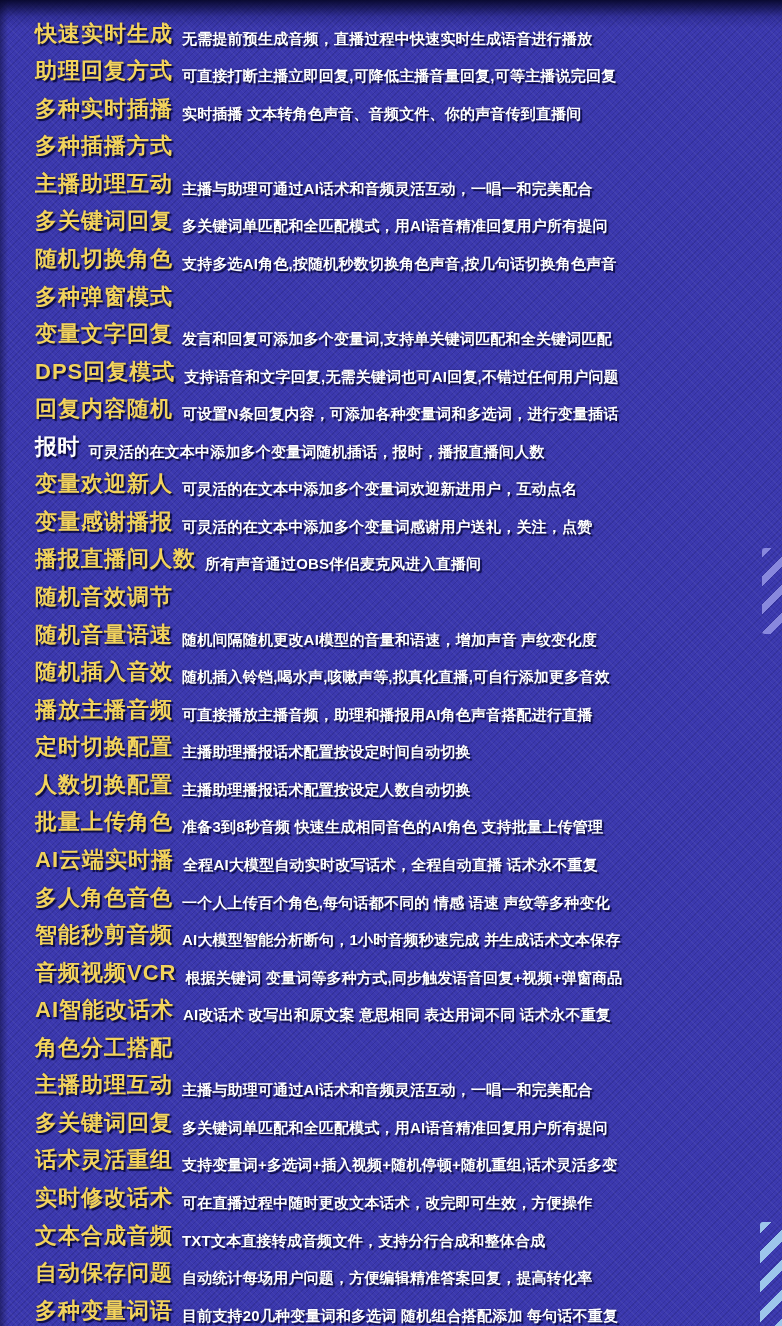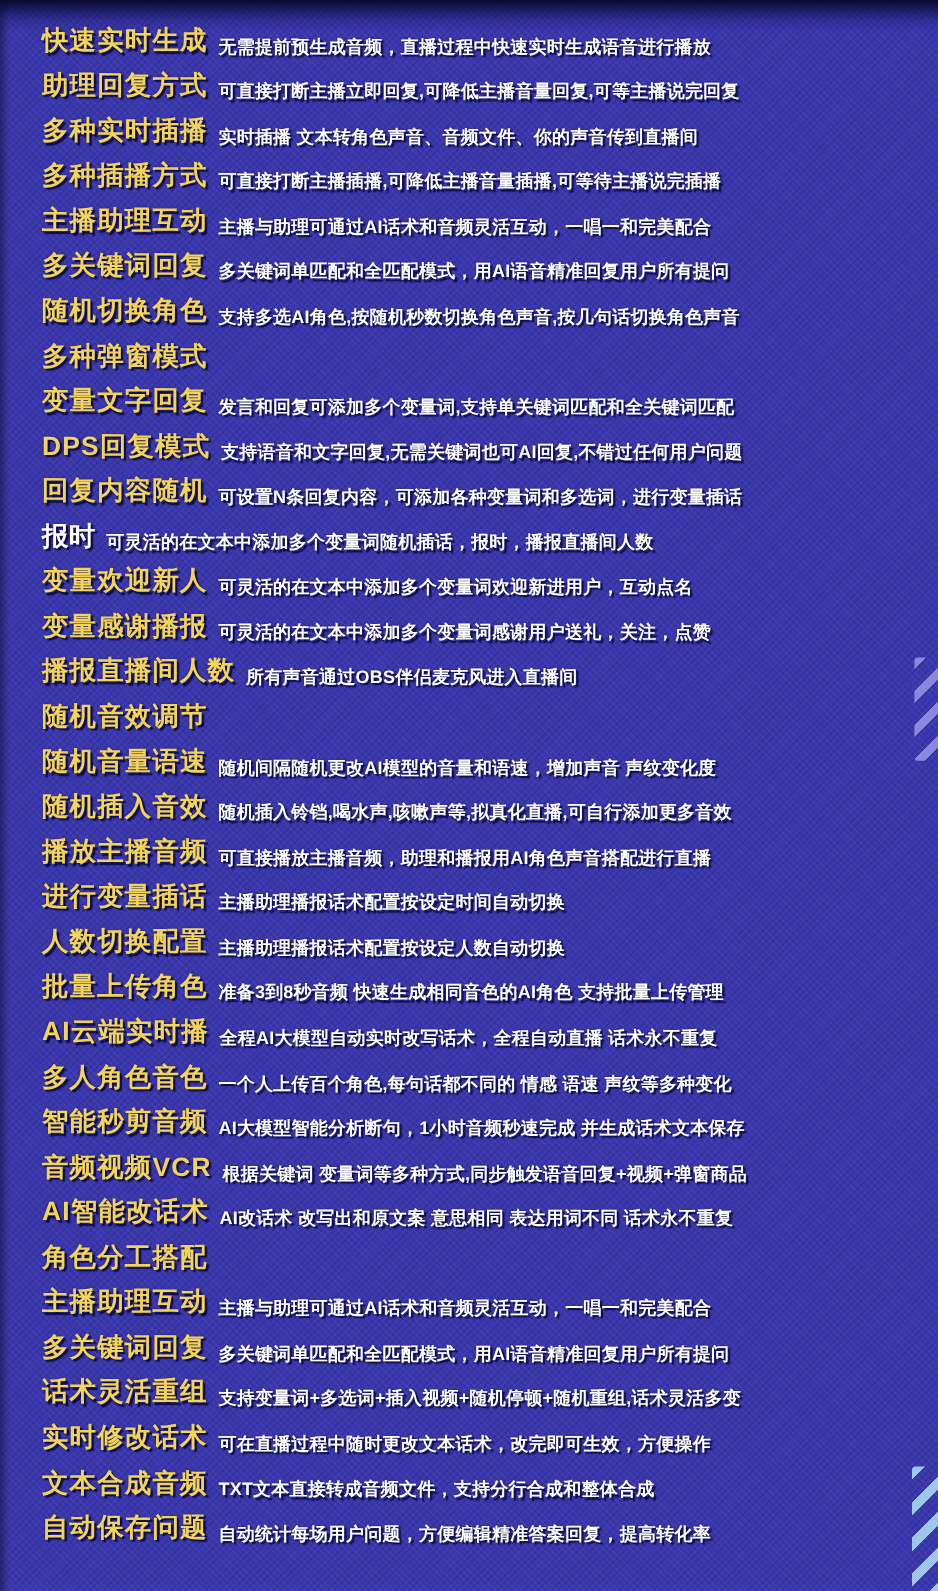--- a/index.html
+++ b/index.html
@@ -90,21 +90,20 @@
     <span class="feature-desc">可直接打断主播立即回复,可降低主播音量回复,可等主播说完回复</span>
   </div>
 
   <div class="feature-row">
     <span class="feature-label">多种实时插播</span>
     <span class="feature-desc">实时插播 文本转角色声音、音频文件、你的声音传到直播间</span>
   </div>
 
   <div class="feature-row">
     <span class="feature-label">多种插播方式</span>
-    <span class="feature-desc">可直接打断主播插播,可降低主播音量插播,可等待主播说完插播</span>
   </div>
 
   <div class="feature-row">
     <span class="feature-label">主播助理互动</span>
     <span class="feature-desc">主播与助理可通过AI话术和音频灵活互动，一唱一和完美配合</span>
   </div>
 
   <div class="feature-row">
     <span class="feature-label">多关键词回复</span>
     <span class="feature-desc">多关键词单匹配和全匹配模式，用AI语音精准回复用户所有提问</span>
@@ -167,21 +166,21 @@
     <span class="feature-label">随机插入音效</span>
     <span class="feature-desc">随机插入铃铛,喝水声,咳嗽声等,拟真化直播,可自行添加更多音效</span>
   </div>
 
   <div class="feature-row">
     <span class="feature-label">播放主播音频</span>
     <span class="feature-desc">可直接播放主播音频，助理和播报用AI角色声音搭配进行直播</span>
   </div>
 
   <div class="feature-row">
-    <span class="feature-label">进行变量插话</span>
+    <span class="feature-label">定时切换配置</span>
     <span class="feature-desc">主播助理播报话术配置按设定时间自动切换</span>
   </div>
 
   <div class="feature-row">
     <span class="feature-label">人数切换配置</span>
     <span class="feature-desc">主播助理播报话术配置按设定人数自动切换</span>
   </div>
 
   <div class="feature-row">
     <span class="feature-label">批量上传角色</span>
@@ -240,17 +239,21 @@
   <div class="feature-row">
     <span class="feature-label">文本合成音频</span>
     <span class="feature-desc">TXT文本直接转成音频文件，支持分行合成和整体合成</span>
   </div>
 
   <div class="feature-row">
     <span class="feature-label">自动保存问题</span>
     <span class="feature-desc">自动统计每场用户问题，方便编辑精准答案回复，提高转化率</span>
   </div>
 
+  <div class="feature-row">
+    <span class="feature-label">多种变量词语</span>
+    <span class="feature-desc">目前支持20几种变量词和多选词 随机组合搭配添加 每句话不重复</span>
+  </div>
 </div>
 
   <div class="chevrons-mid"></div>
   <div class="stripes-bottom"></div>
 </div>
 
 </body></html>

